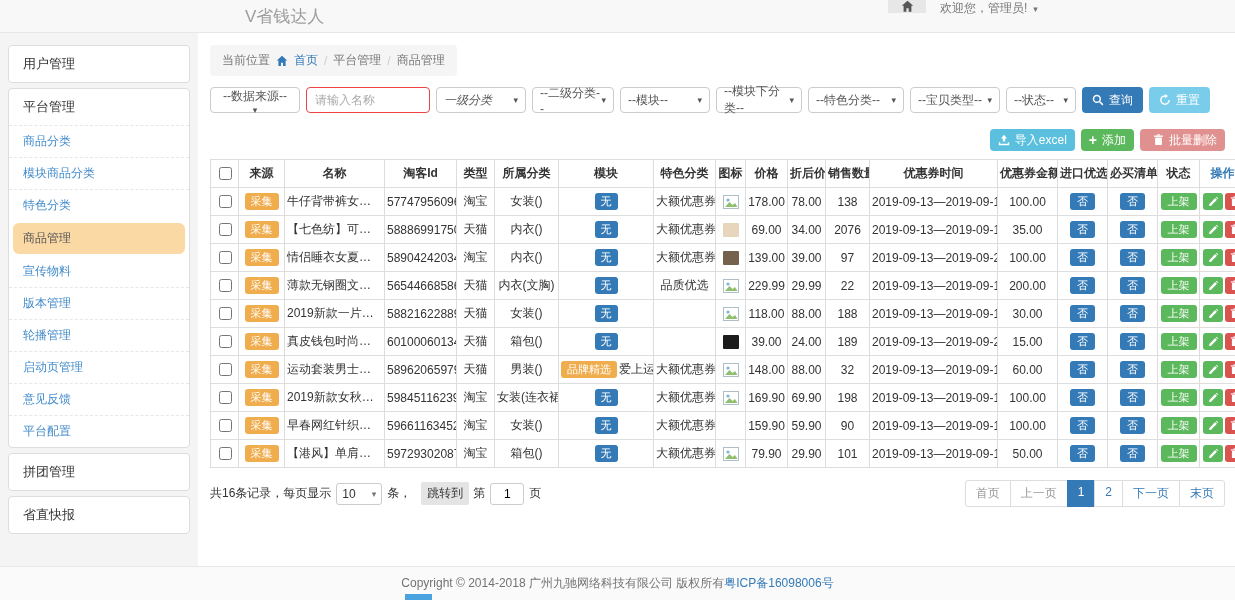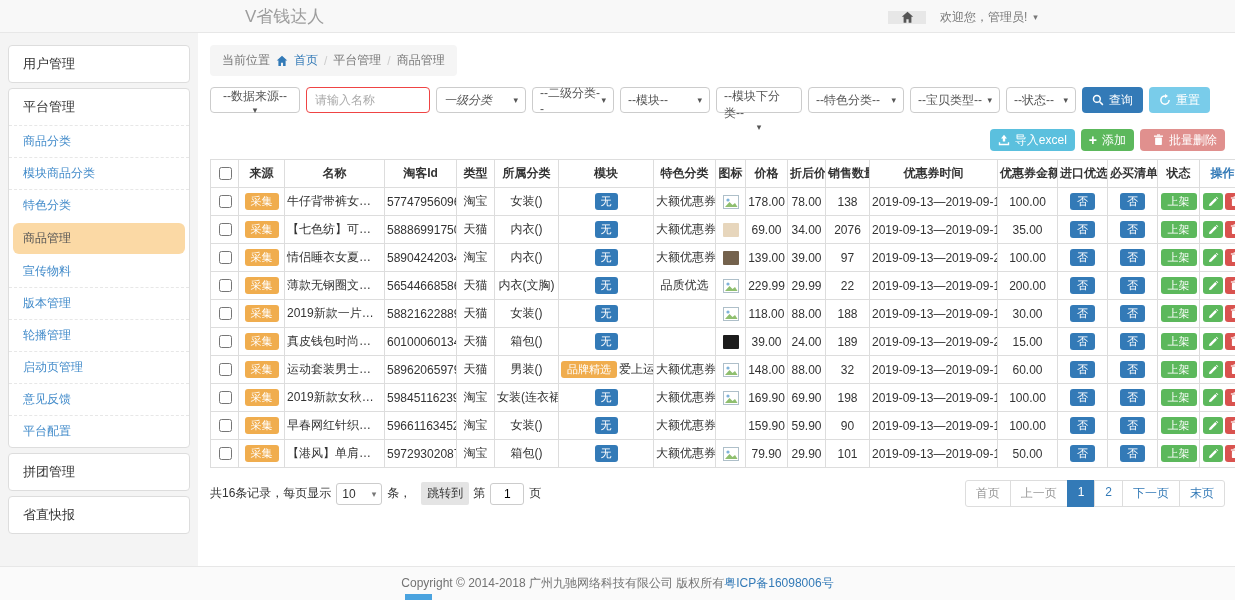--- a/index.html
+++ b/index.html
@@ -6,21 +6,21 @@
   html,body { margin:0; padding:0; }
   body {
     width:1235px; height:600px; position:relative; overflow:hidden;
     background:#f4f4f4; font-family:"Liberation Sans","DejaVu Sans",sans-serif;
     color:#333; font-size:12px;
   }
   
   .topbar { position:absolute; top:0; left:0; width:100%; height:33px;
     background:#f8f8f8; border-bottom:1px solid #e7e7e7; }
   .brand { position:absolute; left:245px; top:0; line-height:33px; font-size:17px; color:#9d9d9d; }
-  .topbar-right { position:absolute; left:868px; top:0; height:34px; display:flex; align-items:center;padding-left:20px; }
+  .topbar-right { position:absolute; left:868px; top:0; height:34px; display:flex; align-items:flex-start;padding-left:20px; }
   .home-box { width:38px; background:#e7e7e7; display:flex; align-items:center; justify-content:center; cursor:pointer; }
   .welcome { display:flex; align-items:center; gap:6px; padding:0 14px; color:#777; cursor:pointer; }
   .caret { font-size:9px; color:#777; }
   
   .main-bg { position:absolute; left:198px; top:33px; right:0; bottom:34px; background:#fff; }
   
   .sidebar { position:absolute; left:8px; top:45px; width:182px; height:521px; overflow:hidden; }
   .sidebar-title { color:#2a6496; font-weight:bold; font-size:14px; padding:10px 6px 9px; }
   .panel { background:#fff; border:1px solid #ddd; border-radius:4px; margin-bottom:5px; }
   .panel-heading { padding:9px 14px; font-size:13px; color:#333; cursor:pointer; }
@@ -166,21 +166,21 @@
         <span class="caret">▾</span>
       </div>
       <div class="select-box" style="width: 82px;">
         <span>--二级分类--</span>
         <span class="caret">▾</span>
       </div>
       <div class="select-box" style="width: 90px;">
         <span>--模块--</span>
         <span class="caret">▾</span>
       </div>
-      <div class="select-box" style="width: 86px; flex-direction: column;">
+      <div class="select-box" style="width: 86px;">
         <span>--模块下分类--</span>
         <span class="caret">▾</span>
       </div>
       <div class="select-box" style="width: 96px;">
         <span>--特色分类--</span>
         <span class="caret">▾</span>
       </div>
       <div class="select-box" style="width: 90px;">
         <span>--宝贝类型--</span>
         <span class="caret">▾</span>

